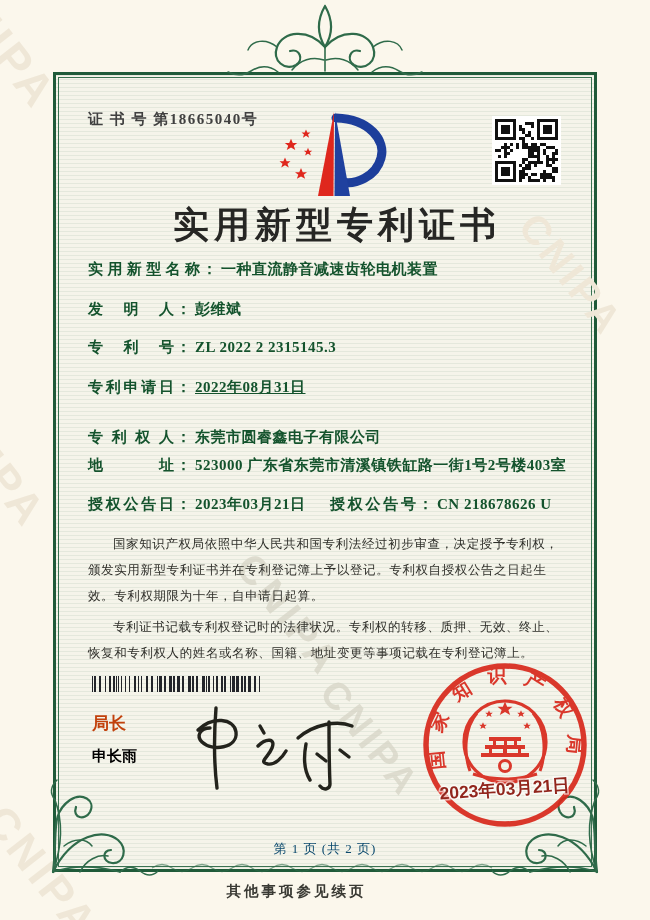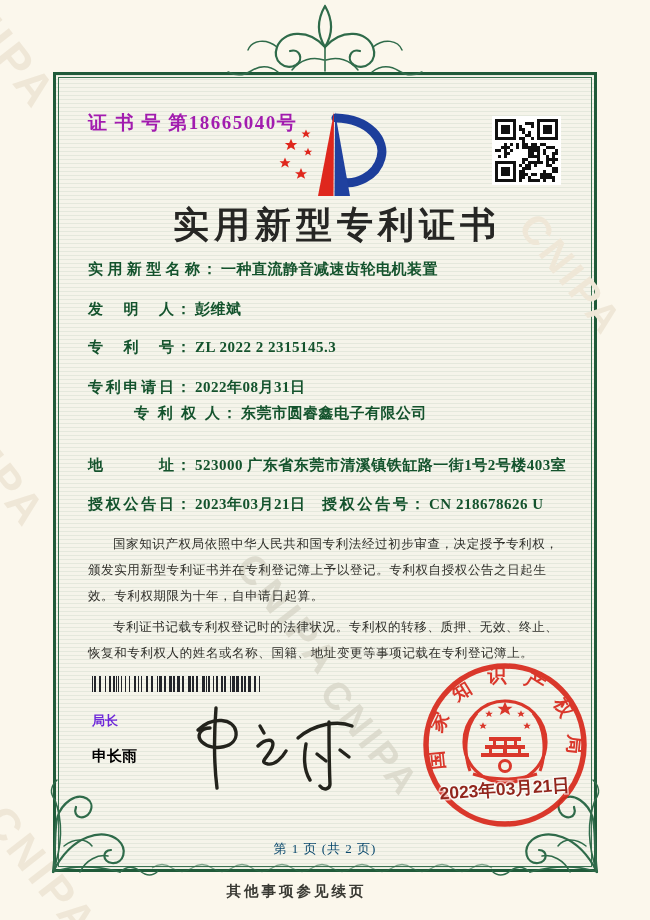--- a/index.html
+++ b/index.html
@@ -26,41 +26,41 @@
       repeating-linear-gradient(to bottom, rgba(125,160,135,0.14) 0 1px, rgba(0,0,0,0) 1px 4px),
       #f5f4ea;
   }
   .frame-inner{
     position:absolute; inset:2px; border:1px solid #3a7252;
   }
   .ornament{position:absolute; z-index:2;}
   .content{position:absolute; inset:0; z-index:3;}
   .abs{position:absolute;}
   
-  .cert-no{left:88px; top:110px; font-size:19px; letter-spacing:1.5px; color:#a21caf; font-weight:600;}
+  .cert-no{left:88px; top:110px; font-size:15px; letter-spacing:1.5px; color:#404040; font-weight:600;}
   .title{
     left:0; top:201px; width:650px; text-align:center;
     font-size:36px; font-weight:700; letter-spacing:5px; color:#262624;padding-left:12px;
   }
   
   .frow{left:88px; width:480px; height:22px; font-size:15px; color:#14532d; font-weight:600;}
   .flabel{display:inline-block; width:86px; text-align:justify; text-align-last:justify; vertical-align:top;}
   .flabel.wide{width:112px;}
   .fcolon{display:inline-block; margin:0 4px 0 2px;}
   .fvalue{letter-spacing:0.5px;}
-  .pair2{position:absolute; left:234px; top:0; white-space:nowrap;}
+  .pair2{position:absolute; left:242px; top:0; white-space:nowrap;}
   
   .paras{left:88px; top:531px; width:478px; color:#2f2f2a;}
   .paras p{
     margin:0 0 5px 0; text-indent:2em;
     font-size:12.5px; line-height:26px; letter-spacing:0.6px; font-weight:500;
   }
   
   .barcode{left:92px; top:676px;}
-  .signer-title{left:92px; top:712px; font-family:Liberation Mono, monospace; font-size:13px; font-weight:600; color:#6d28d9;}
+  .signer-title{left:92px; top:712px; font-family:Liberation Mono, monospace; font-size:17px; font-weight:600; color:#c2410c;}
   .signer-name{left:92px; top:747px; font-family:"Liberation Sans",sans-serif; font-size:15px; font-weight:700; color:#000000;}
   .signature{left:186px; top:696px;}
   .seal{left:413px; top:653px; opacity:0.93; mix-blend-mode:multiply;}
   .page-num{left:0; top:840px; width:650px; text-align:center; font-size:13px; color:#0c4a6e; letter-spacing:1px;}
   .note{left:0; top:882px; width:593px; text-align:center; font-size:14.5px; color:#3a3a34; letter-spacing:3px; font-weight:600;}
   .qr{left:492px; top:116px; background:#ffffff; padding:3px;}
 </style>
 </head>
 <body>
 
@@ -360,24 +360,24 @@
 
     <div class="abs frow" style="top:260px;">
       <span class="flabel wide">实用新型名称</span><span class="fcolon">：</span><span class="fvalue">一种直流静音减速齿轮电机装置</span>
     </div>
     <div class="abs frow" style="top:300px;">
       <span class="flabel">发明人</span><span class="fcolon">：</span><span class="fvalue">彭维斌</span>
     </div>
     <div class="abs frow" style="top:338px;">
       <span class="flabel">专利号</span><span class="fcolon">：</span><span class="fvalue">ZL 2022 2 2315145.3</span>
     </div>
-    <div class="abs frow" style="top:378px;">
+    <div class="abs frow" style="top:378px;text-decoration:underline;">
       <span class="flabel">专利申请日</span><span class="fcolon">：</span><span class="fvalue">2022年08月31日</span>
     </div>
-    <div class="abs frow" style="top:404px;margin-left:46px;">
+    <div class="abs frow" style="top:428px;">
       <span class="flabel">专利权人</span><span class="fcolon">：</span><span class="fvalue">东莞市圆睿鑫电子有限公司</span>
     </div>
     <div class="abs frow" style="top:456px;">
       <span class="flabel">地址</span><span class="fcolon">：</span><span class="fvalue">523000 广东省东莞市清溪镇铁缸路一街1号2号楼403室</span>
     </div>
     <div class="abs frow" style="top:495px;">
       <span class="flabel">授权公告日</span><span class="fcolon">：</span><span class="fvalue">2023年03月21日</span>
       <span class="pair2">
         <span class="flabel">授权公告号</span><span class="fcolon">：</span><span class="fvalue">CN 218678626 U</span>
       </span>

